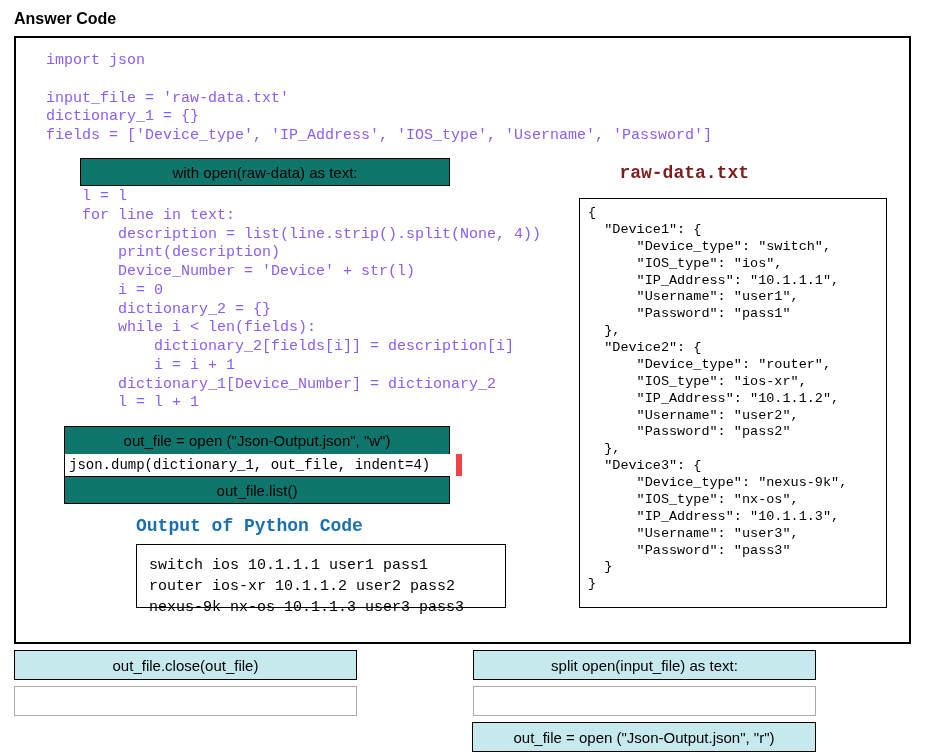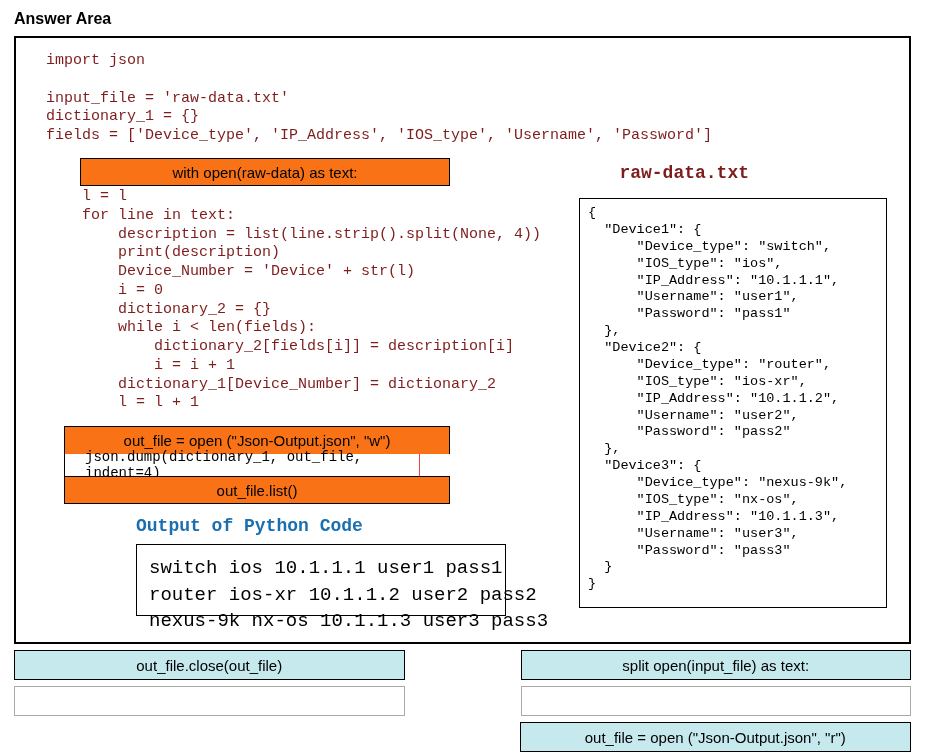--- a/index.html
+++ b/index.html
@@ -20,47 +20,47 @@
     width: 897px;
     height: 608px;
     position: relative;
     padding: 12px 16px;
   }
   .code {
     font-family: "Courier New", monospace;
     font-size: 15px;
     white-space: pre;
     line-height: 1.25;
-    color: #7f1d1d;
+    color: #8b5cf6;
   }
   .drop-slot {
-    background: #f97316;
+    background: #0f766e;
     border: 1px solid #000;
     font-family: Arial, sans-serif;
     font-size: 15px;
     text-align: center;
     display: flex;
     align-items: center;
     justify-content: center;
     position: absolute;
   }
   .slot1 { left: 64px; top: 120px; width: 370px; height: 28px; }
   .slot2 { left: 48px; top: 388px; width: 386px; height: 28px; border-bottom: none; }
   .slot3 { left: 48px; top: 438px; width: 386px; height: 28px; }
   .dump-line {
     position: absolute;
     left: 48px;
     top: 416px;
-    width: 356px;
+    width: 398px;
     height: 22px;
     border-left: 1px solid #000;
-    border-right: 1px solid #ef4444;
+    border-right: 6px solid #ef4444;
     font-family: "Courier New", monospace;
     font-size: 14px;
-    padding-left: 20px;
+    padding-left: 4px;
     display:flex;
     align-items:center;
   }
   .code-block-top {
     position: absolute;
     left: 30px; top: 14px;
   }
   .code-block-mid {
     position: absolute;
     left: 30px; top: 150px;
@@ -94,31 +94,31 @@
     font-family: "Courier New", monospace;
     font-size: 18px;
     font-weight: bold;
     color: #1a6fb0;
   }
   .py-out-box {
     position: absolute;
     left: 120px;
     top: 506px;
     width: 370px;
-    height: 72px;
-    border: 1px solid #000;
-    font-family: "Courier New", monospace;
-    font-size: 19px;
+    height: 64px;
+    border: 1px solid #000;
+    font-family: "Courier New", monospace;
+    font-size: 15px;
     white-space: pre;
     padding: 10px 12px;
     line-height: 1.4;
   }
   .bottom-row {
     display: flex;
-    width: 897px;
+    width: 802px;
     margin-top: 6px;
     gap: 48px;
   }
   .bottom-slot {
     background: #c6e9ee;
     border: 1px solid #000;
     font-family: Arial, sans-serif;
     font-size: 15px;
     text-align: center;
     display: flex;
@@ -131,21 +131,21 @@
     border: 1px solid #aaa;
     height: 30px;
     flex: 1;
   }
   .bottom-gap { width: 20px; }
   .bottom-row + .bottom-row { margin-top: 6px; }
 </style>
 </head>
 <body>
 
-<div class="title">Answer Area</div>
+<div class="title">Answer Code</div>
 
 <div class="main-box">
 
   <div class="code code-block-top">import json
 
 input_file = 'raw-data.txt'
 dictionary_1 = {}
 fields = ['Device_type', 'IP_Address', 'IOS_type', 'Username', 'Password']</div>
 
   <div class="drop-slot slot1">

